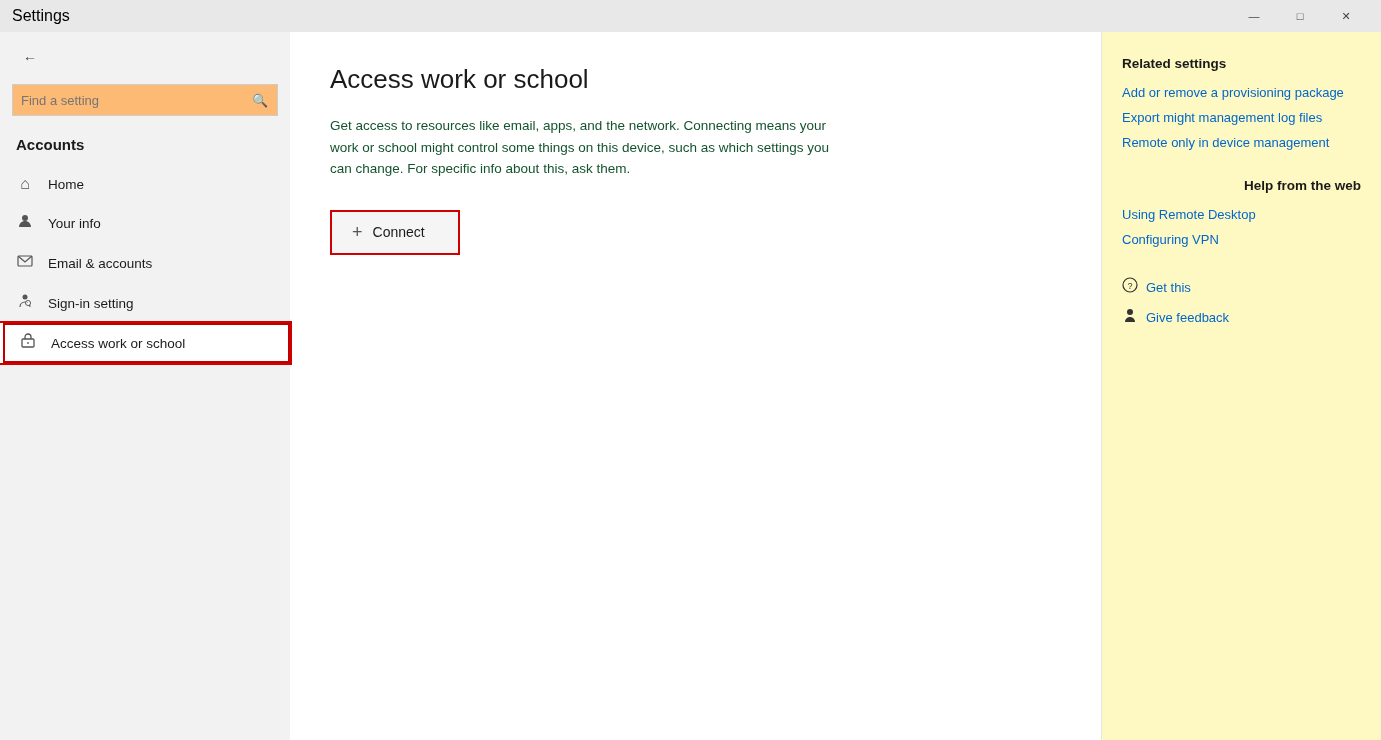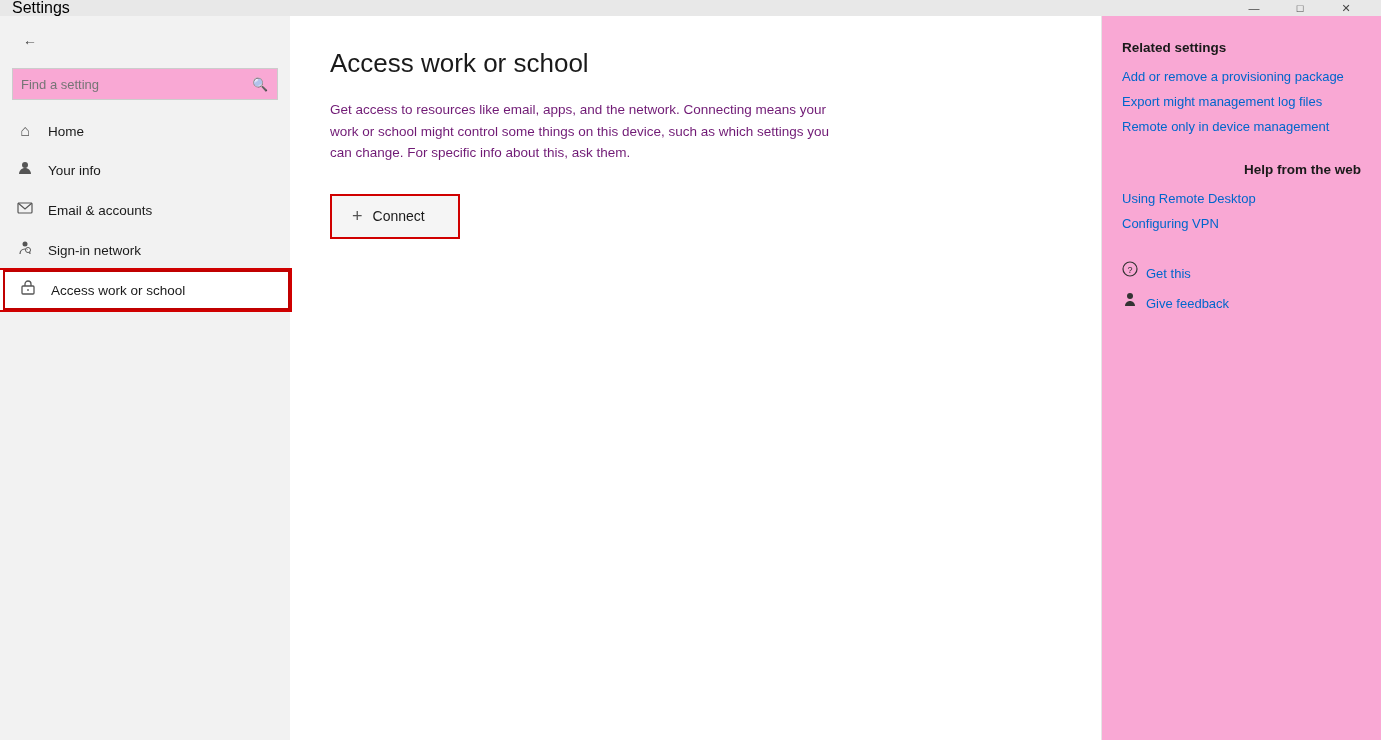--- a/index.html
+++ b/index.html
@@ -1,20 +1,20 @@
 <!DOCTYPE html>
 <html><head>
   <meta charset="utf-8">
   <style>
     * { margin: 0; padding: 0; box-sizing: border-box; }
     body { font-family: 'Segoe UI', sans-serif; background: #fff; display: flex; flex-direction: column; height: 740px; width: 1381px; overflow: hidden; }
 
     
     .titlebar {
-      height: 16px;
+      height: 32px;
       background: #e8e8e8;
       display: flex;
       align-items: center;
       padding: 0 12px;
       justify-content: space-between;
       flex-shrink: 0;
     }
     .titlebar-left {
       display: flex;
       align-items: center;
@@ -71,21 +71,21 @@
       align-items: center;
       justify-content: center;
       border-radius: 2px;
       font-size: 14px;
       color: #444;
     }
 
     .search-box {
       display: flex;
       align-items: center;
-      background: #f9a8d4;
+      background: #fdba74;
       border: 1px solid #ccc;
       margin: 4px 12px 12px 12px;
       padding: 0 8px;
       height: 32px;
       border-radius: 0;
     }
     .search-input {
       border: none;
       outline: none;
       background: transparent;
@@ -145,21 +145,21 @@
 
     .page-title {
       font-size: 26px;
       font-weight: 300;
       color: #1a1a1a;
       margin-bottom: 20px;
     }
 
     .page-description {
       font-size: 13.5px;
-      color: #701a75;
+      color: #14532d;
       line-height: 1.6;
       max-width: 500px;
       margin-bottom: 30px;
     }
 
     .connect-btn {
       display: flex;
       align-items: center;
       gap: 10px;
       border: 2px solid #d00000;
@@ -173,21 +173,21 @@
     }
     .connect-plus {
       font-size: 18px;
       color: #555;
       font-weight: 300;
     }
 
     
     .right-panel {
       width: 280px;
-      background: #f9a8d4;
+      background: #fef9c3;
       border-left: 1px solid #e5e5e5;
       padding: 24px 20px;
       flex-shrink: 0;
     }
 
     .related-label {
       font-size: 13.5px;
       font-weight: 700;
       color: #1a1a1a;
       margin-bottom: 14px;
@@ -207,21 +207,21 @@
     }
     .help-label {
       font-size: 13.5px;
       font-weight: 700;
       color: #1a1a1a;
       margin-bottom: 14px;
       text-align: right;
     }
     .help-item {
       display: flex;
-      align-items: flex-end;
+      align-items: center;
       gap: 8px;
       margin-bottom: 10px;
       cursor: pointer;
     }
     .help-item-icon {
       font-size: 16px;
       color: #333;
     }
     .help-item-link {
       font-size: 13px;
@@ -256,20 +256,21 @@
       <button class="back-btn">
         <span>←</span>
       </button>
     </div>
 
     <div class="search-box">
       <input class="search-input" type="text" placeholder="Find a setting" style="">
       <span class="search-icon">🔍</span>
     </div>
 
+    <div class="sidebar-section-label">Accounts</div>
 
     <div class="sidebar-item">
       <span class="nav-icon">⌂</span>
       <span>Home</span>
     </div>
 
     <div class="sidebar-item">
       <span class="nav-icon">
         <svg width="16" height="16" viewBox="0 0 16 16" fill="#555">
             <circle cx="8" cy="5" r="3"></circle>
@@ -291,21 +292,21 @@
 
     <div class="sidebar-item">
       <span class="nav-icon">
         <svg width="16" height="16" viewBox="0 0 16 16" fill="#555">
             <circle cx="8" cy="4" r="2.5"></circle>
             <path d="M3 14c0-2.8 2.2-5 5-5s5 2.2 5 5" stroke="#555" fill="none" stroke-width="1.2"></path>
             <circle cx="11" cy="10" r="2.5" fill="white" stroke="#555" stroke-width="1"></circle>
             <text x="9.5" y="12" font-size="4" fill="#555">*</text>
           </svg>
       </span>
-      <span>Sign-in network</span>
+      <span>Sign-in setting</span>
     </div>
 
     <div class="sidebar-item active">
       <span class="nav-icon">
         <svg width="16" height="16" viewBox="0 0 16 16" fill="none" stroke="#555" stroke-width="1.3">
             <rect x="2" y="6" width="12" height="8" rx="1"></rect>
             <path d="M5 6V4a3 3 0 0 1 6 0v2"></path>
             <line x1="8" y1="9" x2="8" y2="11"></line>
           </svg>
       </span>

